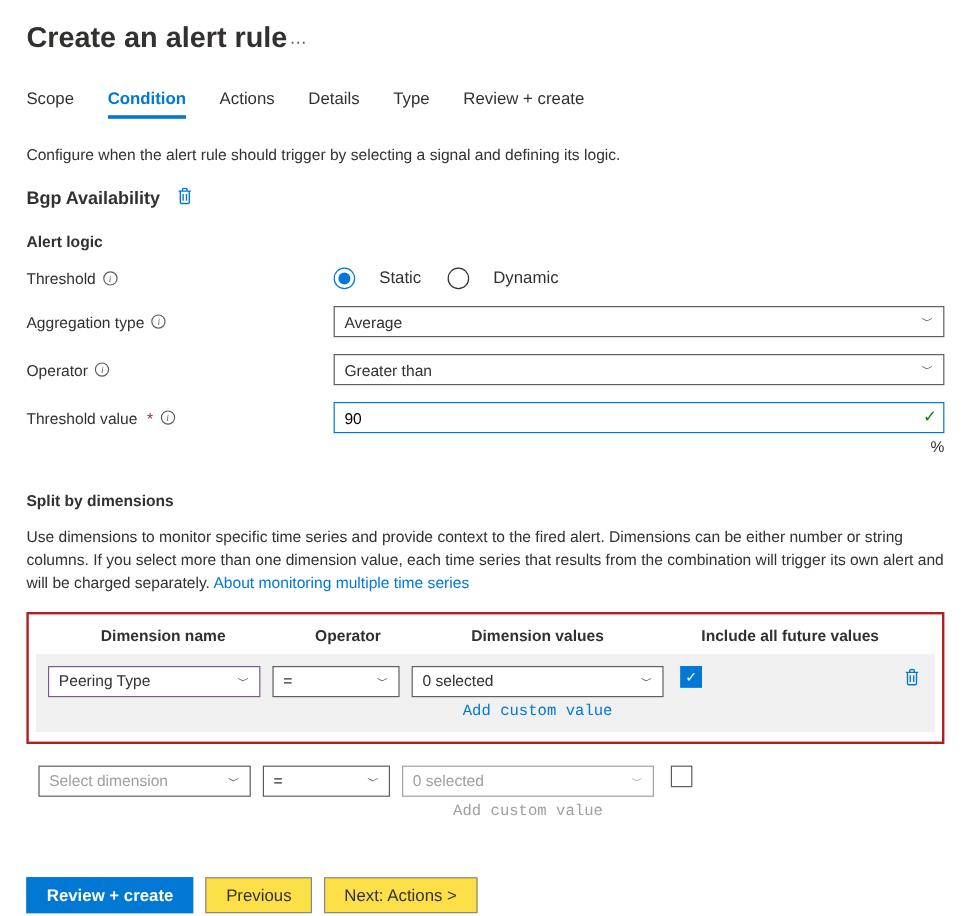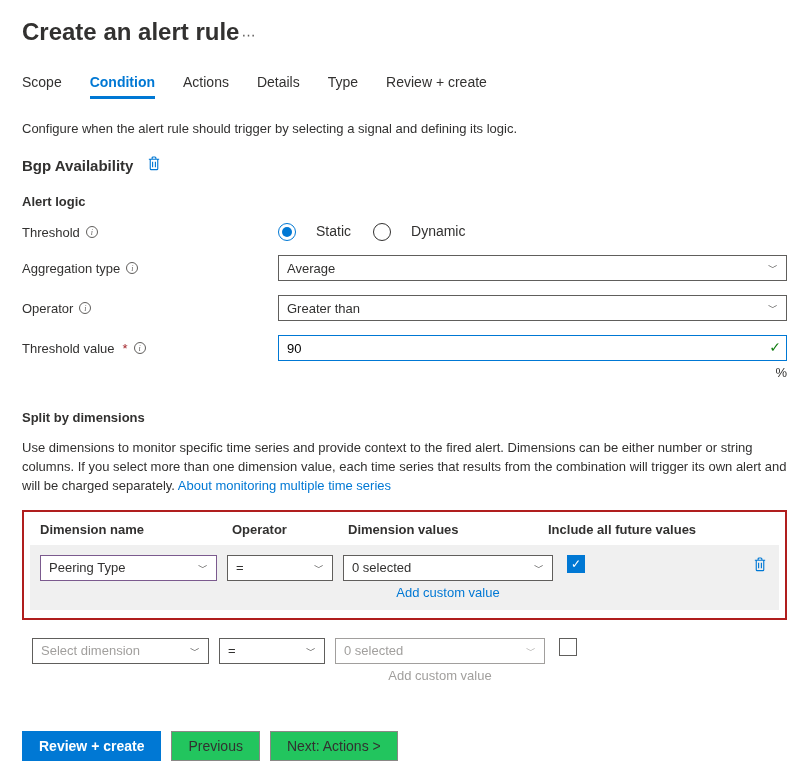--- a/index.html
+++ b/index.html
@@ -39,38 +39,38 @@
   .select.dim { width: 210px; }
   .chev { font-size: 10px; color: #323130; }
   .input-wrap { position: relative; width: 100%; }
   .text-input { width: 100%; height: 26px; border: 1px solid #0078d4; padding: 0 28px 0 8px; font-size: 13px; outline: none; font-family: inherit; }
   .input-check { position: absolute; right: 6px; top: 4px; color: #107c10; font-size: 14px; }
   .unit-label { text-align: right; font-size: 13px; color: #323130; margin-top: 2px; }
   .split-section { margin-top: 30px; }
   .split-desc { font-size: 13px; color: #323130; line-height: 1.45; margin-bottom: 14px; }
   .link { color: #0078d4; cursor: pointer; }
   .dim-box { border: 2px solid #b01e1e; padding: 4px 6px 8px 6px; margin-bottom: 8px; }
-  .dim-header { display: flex; padding: 6px 10px 8px 10px; font-size: 13px; font-weight: 600; color: #323130; }
+  .dim-header { display: flex; padding: 6px 10px 8px 10px; font-size: 13px; font-weight: 600; color: #323130; text-align: center; }
   .dim-col-name { width: 192px; }
   .dim-col-op { width: 116px; }
   .dim-col-val { width: 200px; }
   .dim-col-future { flex: 1; }
   .dim-row { display: flex; align-items: flex-start; background: #f0f0f0; padding: 10px; gap: 10px; position: relative; }
   .dim-row.plain { background: #fff; padding: 10px; }
   .dim-row .select.small { border-color: #7b5a8e; gap: 44px; }
   .dim-row.plain .select { border-color: #605e5c; }
   .dim-val-col { display: flex; flex-direction: column; text-align: center; }
-  .add-custom { color: #0078d4; font-size: 13px; cursor: pointer; margin-top: 4px; }
+  .add-custom { color: #0078d4; font-size: 13px; cursor: pointer; margin-top: 4px; font-family: Liberation Mono, monospace; }
   .add-custom.disabled { color: #a19f9d; cursor: default; }
   .cb-box { width: 18px; height: 18px; border: 1px solid #605e5c; background: #fff; display: inline-flex; align-items: center; justify-content: center; cursor: pointer; margin-left: 4px; }
   .cb-box.checked { background: #0078d4; border-color: #0078d4; color: #fff; font-size: 12px; }
   .row-trash { position: absolute; right: 12px; top: 12px; cursor: pointer; }
   .placeholder-text { color: #a19f9d; }
   .footer { margin-top: 38px; display: flex; gap: 10px; }
-  .btn { height: 30px; padding: 0 16px; font-size: 14px; border: 1px solid #8a8886; background: #22c55e; color: #323130; cursor: pointer; font-family: inherit; }
+  .btn { height: 30px; padding: 0 16px; font-size: 14px; border: 1px solid #8a8886; background: #fde047; color: #323130; cursor: pointer; font-family: inherit; }
   .btn.primary { background: #0078d4; border-color: #0078d4; color: #fff; font-weight: 600; }
   svg.icon-trash { width: 14px; height: 15px; }
 </style>
 </head>
 <body>
 
 <div class="title-row">
   <h1 class="page-title">Create an alert rule</h1>
   <span class="more-dots">⋯</span>
 </div>

